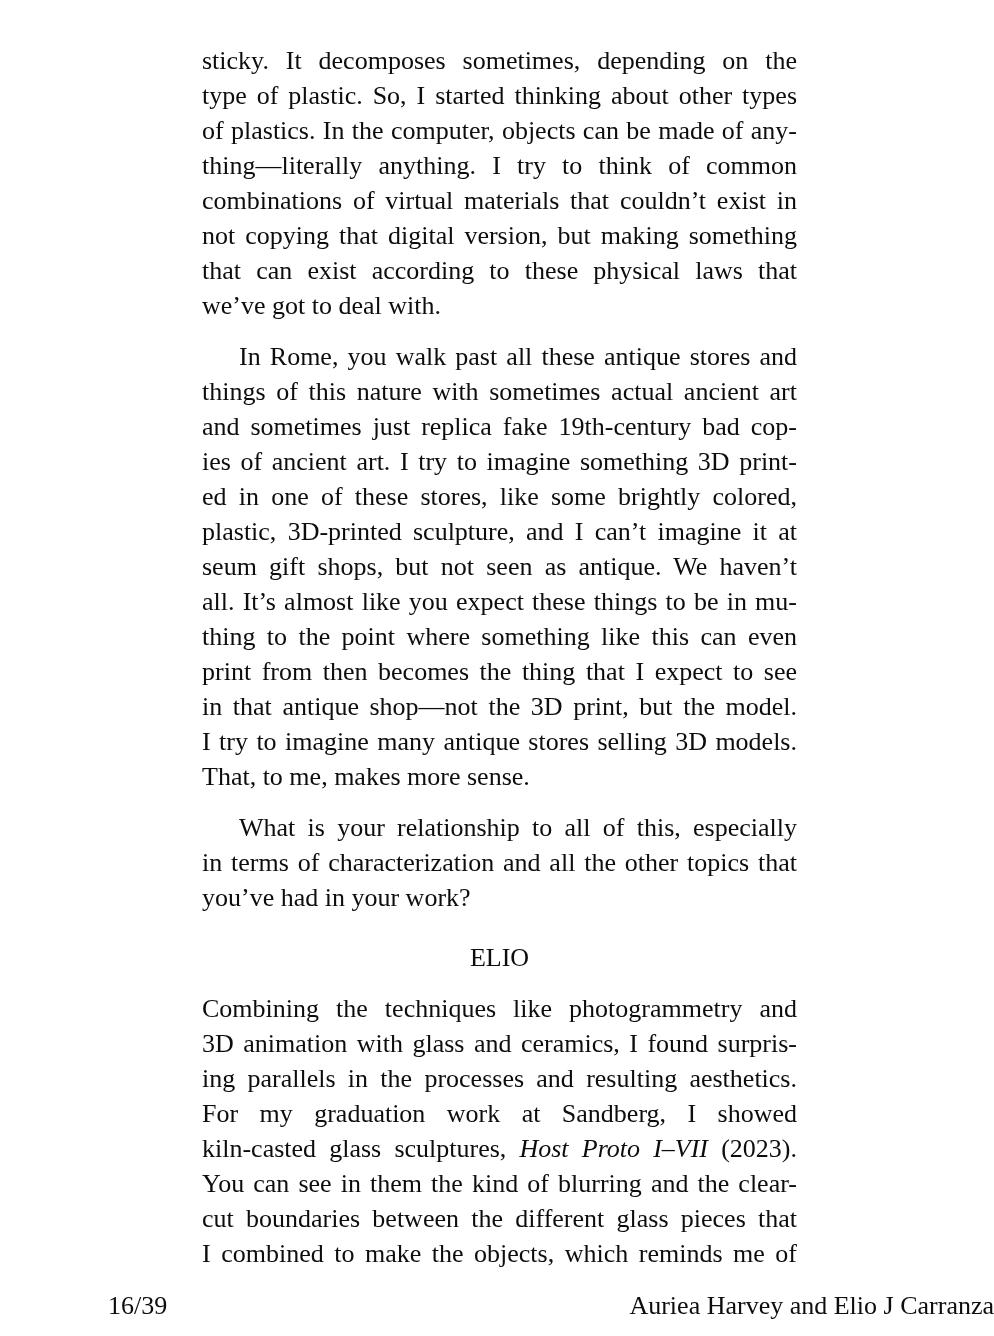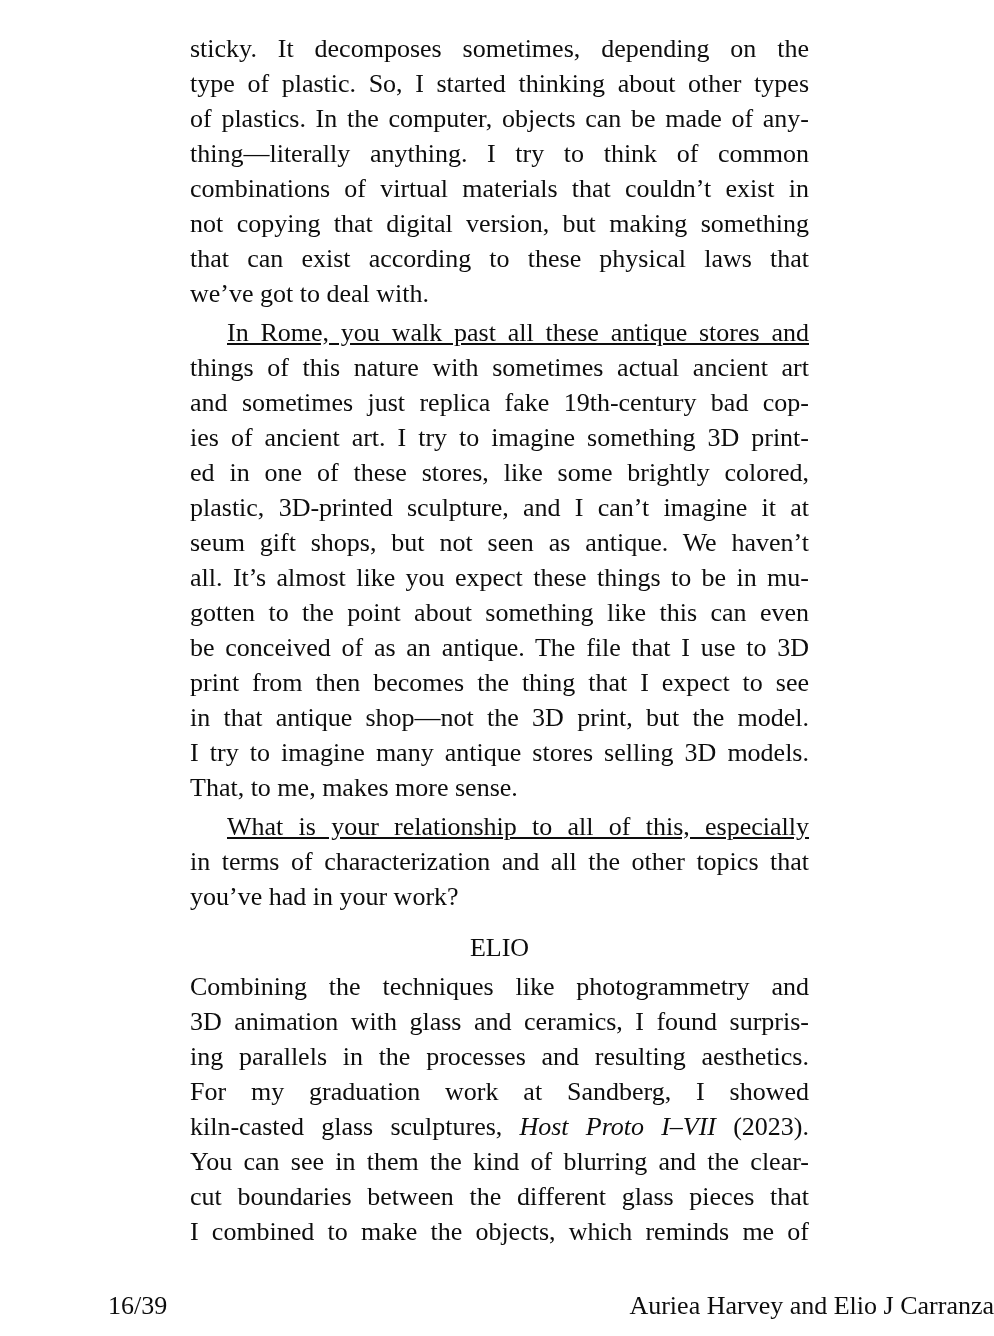--- a/index.html
+++ b/index.html
@@ -17,43 +17,42 @@
   }
   .text-column {
     position: absolute;
     left: 186px;
     top: 27px;
     width: 627px;
     font-size: 26px;
     line-height: 35px;
   }
   .paragraph {
-    margin: 4px;
+    margin: 16px;
     padding: 0;
   }
   .line {
     height: 35px;
     text-align: justify;
     text-align-last: justify;
     white-space: nowrap;
     overflow: visible;
   }
   .line.line-last {
     text-align: center;
     text-align-last: left;
   }
   .line.line-indent {
     text-indent: 37px;
-    text-decoration: underline;
   }
   .italic {
     font-style: italic;
   }
   .speaker-heading {
-    margin-top: 16px;
+    margin-top: 25px;
     height: 35px;
     text-align: left;
     text-align-last: center;
   }
   .footer {
     position: absolute;
     left: 0;
     top: 1288px;
     width: 870px;
     height: 40px;
@@ -91,22 +90,21 @@
       </div>
       <div class="paragraph">
         <div class="line line-indent">In Rome, you walk past all these antique stores and</div>
         <div class="line">things of this nature with sometimes actual ancient art</div>
         <div class="line">and sometimes just replica fake 19th-century bad cop-</div>
         <div class="line">ies of ancient art. I try to imagine something 3D print-</div>
         <div class="line">ed in one of these stores, like some brightly colored,</div>
         <div class="line">plastic, 3D-printed sculpture, and I can’t imagine it at</div>
         <div class="line">seum gift shops, but not seen as antique. We haven’t</div>
         <div class="line">all. It’s almost like you expect these things to be in mu-</div>
-        <div class="line">gotten to the point about something like this can even</div>
-        <div class="line">be conceived of as an antique. The file that I use to 3D</div>
+        <div class="line">thing to the point where something like this can even</div>
         <div class="line">print from then becomes the thing that I expect to see</div>
         <div class="line">in that antique shop—not the 3D print, but the model.</div>
         <div class="line">I try to imagine many antique stores selling 3D models.</div>
         <div class="line line-last">That, to me, makes more sense.</div>
       </div>
       <div class="paragraph">
         <div class="line line-indent">What is your relationship to all of this, especially</div>
         <div class="line">in terms of characterization and all the other topics that</div>
         <div class="line line-last">you’ve had in your work?</div>
       </div>

